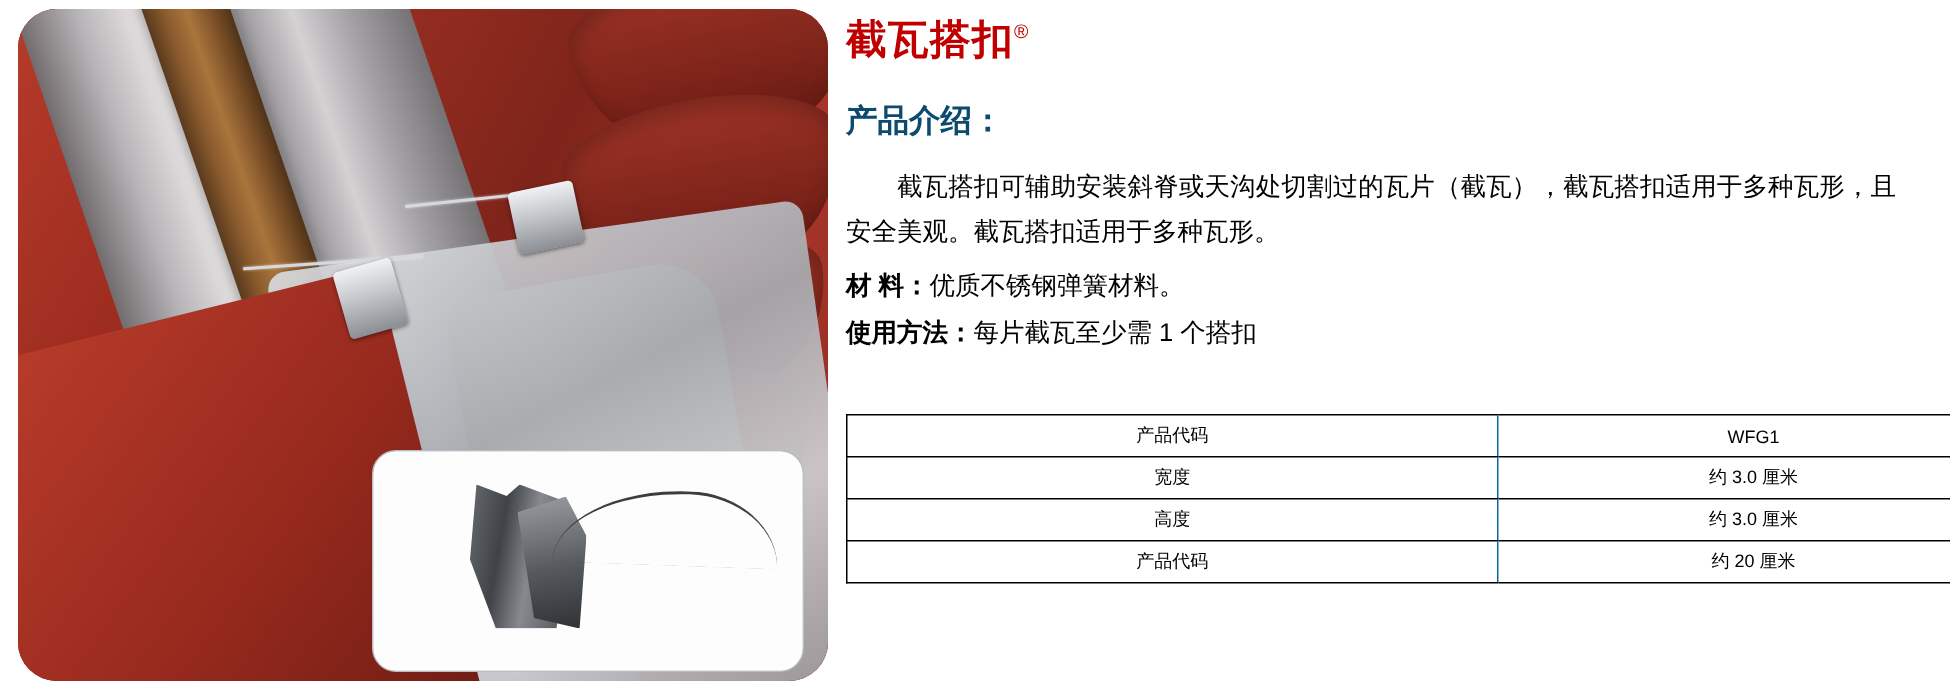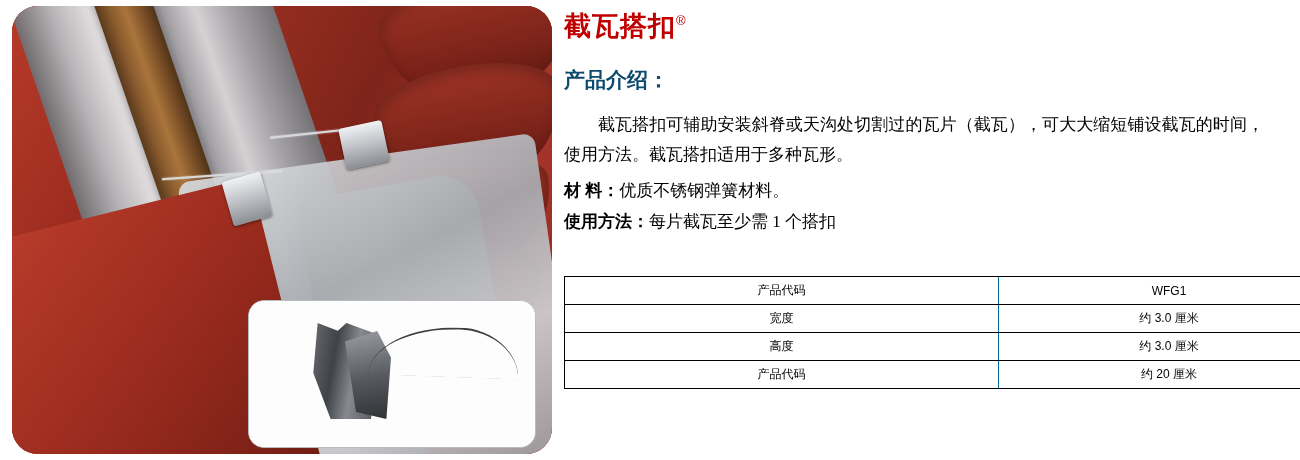--- a/index.html
+++ b/index.html
@@ -200,21 +200,20 @@
     color: #000;
     text-align: justify;
   }
   .spec-line {
     position: absolute;
     left: 0;
     font-size: 17px;
     line-height: 26px;
     color: #000;
     white-space: nowrap;
-    font-family: Liberation Serif, serif;
   }
   .spec-label { font-weight: bold; }
   #material-line { top: 178px; }
   #usage-line    { top: 209px; }
 
   
   #spec-table {
     position: absolute;
     left: 0;
     top: 276px;
@@ -262,21 +261,21 @@
 </div>
 
 <div id="content">
 
   <div id="product-title">
     <span>截瓦搭扣</span><span id="trademark-symbol">®</span>
   </div>
 
   <div id="section-heading">产品介绍：</div>
 
-  <div id="intro-paragraph">截瓦搭扣可辅助安装斜脊或天沟处切割过的瓦片（截瓦），可大大缩短铺设截瓦的时间，使用方法。截瓦搭扣适用于多种瓦形。</div>
+  <div id="intro-paragraph">截瓦搭扣可辅助安装斜脊或天沟处切割过的瓦片（截瓦），截瓦搭扣适用于多种瓦形，且安全美观。截瓦搭扣适用于多种瓦形。</div>
 
   <div class="spec-line" id="material-line">
     <span class="spec-label">材    料：</span><span>优质不锈钢弹簧材料。</span>
   </div>
 
   <div class="spec-line" id="usage-line">
     <span class="spec-label">使用方法：</span><span>每片截瓦至少需 1 个搭扣</span>
   </div>
 
   <table id="spec-table">

